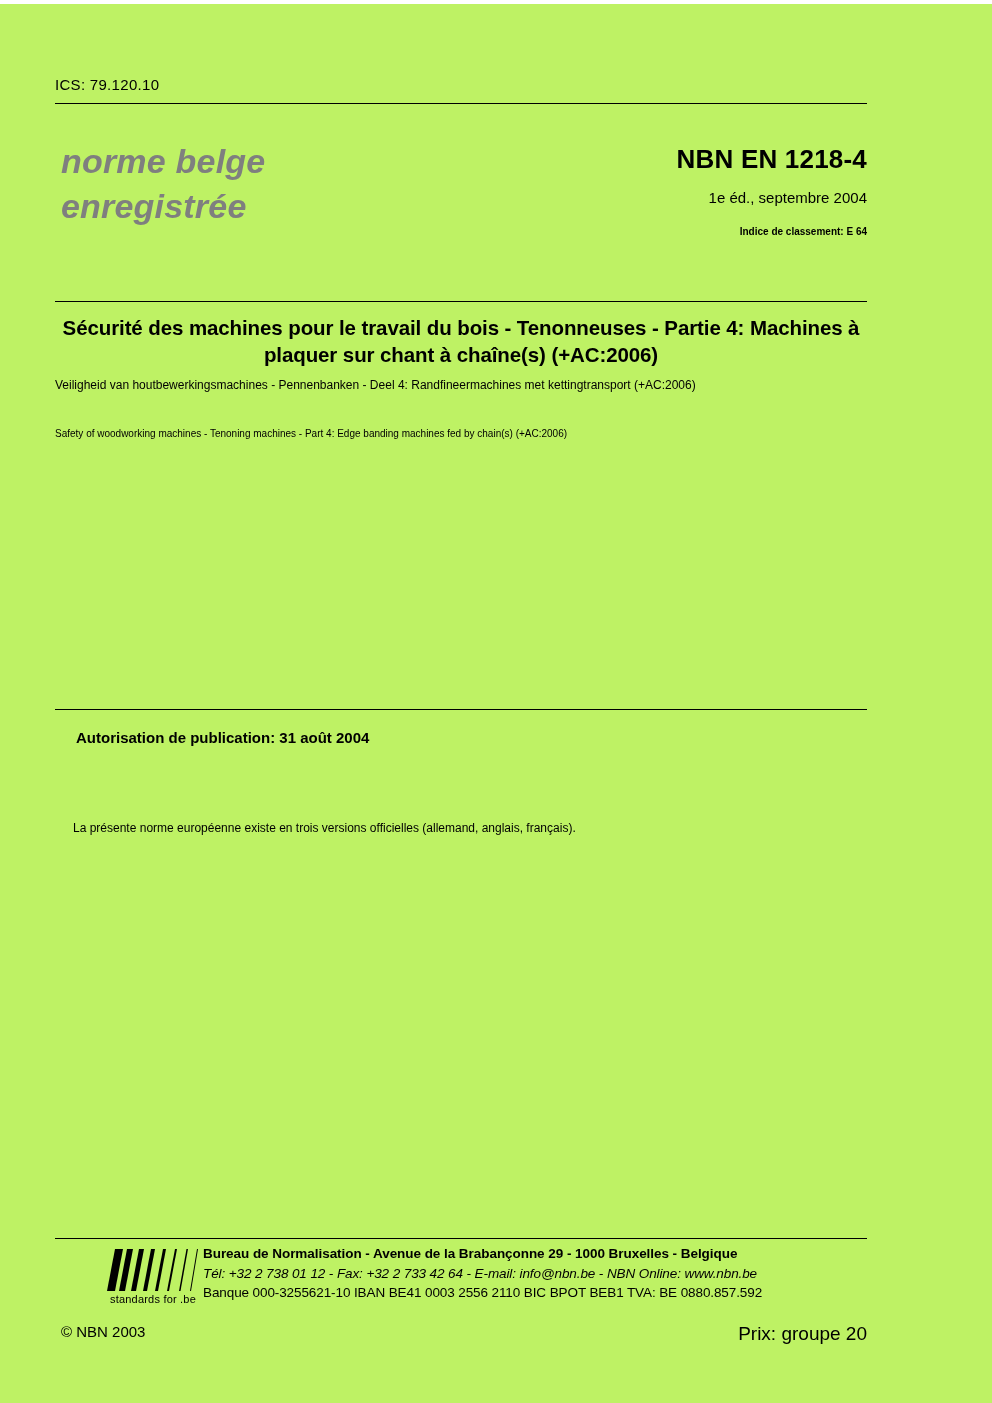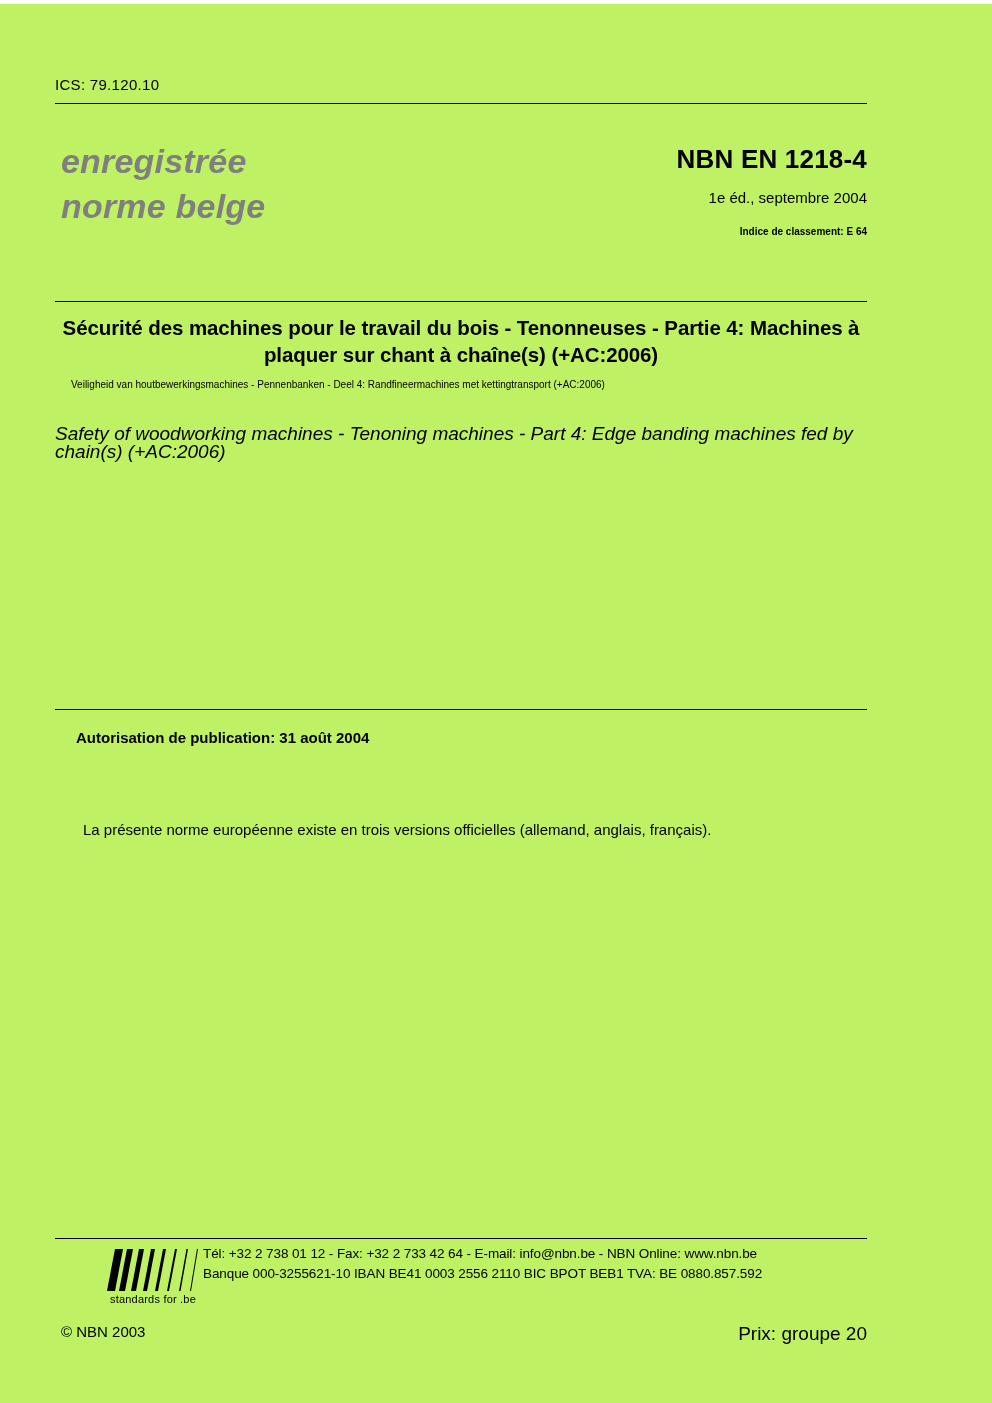--- a/index.html
+++ b/index.html
@@ -90,54 +90,53 @@
     width: 812px;
     font-size: 20.5px;
     font-weight: bold;
     line-height: 27px;
     letter-spacing: -0.1px;
     text-align: center;
   }
   .title-nl {
     position: absolute;
     top: 372px;
-    left: 16px;
+    left: 0;
+    width: 812px;
+    font-size: 12px;
+    line-height: 18px;
+  }
+  .title-en {
+    position: absolute;
+    top: 421px;
+    left: 0;
     width: 812px;
     font-size: 10px;
     line-height: 18px;
   }
-  .title-en {
-    position: absolute;
-    top: 421px;
-    left: 0;
-    width: 812px;
-    font-size: 19px;
-    line-height: 18px;
-    font-style: italic;
-  }
 
   
   .auth-title {
     position: absolute;
     top: 725px;
     left: 21px;
     font-size: 15px;
     font-weight: bold;
   }
   .auth-p1 {
     position: absolute;
     top: 777px;
     left: 21px;
     font-size: 15px;
   }
   .auth-p2 {
     position: absolute;
     top: 817px;
-    left: 28px;
-    font-size: 15px;
+    left: 18px;
+    font-size: 12px;
     text-align: right;
   }
 
   
   .logo {
     position: absolute;
     top: 1245px;
     left: 38px;
     width: 120px;
     text-align: center;
@@ -155,21 +154,21 @@
   }
   .footer-text {
     position: absolute;
     top: 1240px;
     left: 148px;
     width: 665px;
     font-size: 13.5px;
     line-height: 19.5px;
   }
   .footer-line1 { font-weight: bold; letter-spacing: -0.05px; }
-  .footer-line2 { letter-spacing: -0.1px; }
+  .footer-line2 { letter-spacing: -0.1px; font-style: italic; }
   .footer-line3 { letter-spacing: -0.1px; }
 
   .copyright {
     position: absolute;
     top: 1319px;
     left: 6px;
     font-size: 15px;
   }
   .price {
     position: absolute;
@@ -181,22 +180,22 @@
 </head>
 <body>
 
 <div class="page">
   <div class="content">
 
     <div class="ics">ICS: 79.120.10</div>
     <div class="rule rule-top"></div>
 
     <div class="masthead">
+      <div>norme belge</div>
       <div>enregistrée</div>
-      <div>norme belge</div>
     </div>
 
     <div class="ref-block">
       <div class="ref-number">NBN EN 1218-4</div>
       <div class="ref-edition">1e éd., septembre 2004</div>
       <div class="ref-index">Indice de classement: E 64</div>
     </div>
 
     <div class="rule rule-title"></div>
 
@@ -223,20 +222,21 @@
             <polygon points="64,42 66,42 74,0 72,0"></polygon>
             <polygon points="76,42 77.5,42 85,0 83.5,0"></polygon>
             <polygon points="87,42 88,42 95,0 94,0"></polygon>
           </g>
         </svg>
       </span>
       <span class="logo-caption">standards for .be</span>
     </div>
 
     <div class="footer-text">
+      <div class="footer-line1">Bureau de Normalisation  -  Avenue de la Brabançonne 29  -  1000 Bruxelles  -  Belgique</div>
       <div class="footer-line2">Tél: +32 2 738 01 12   -   Fax: +32 2 733 42 64   -   E-mail: info@nbn.be   -   NBN Online: www.nbn.be</div>
       <div class="footer-line3">Banque 000-3255621-10     IBAN  BE41 0003 2556 2110      BIC  BPOT BEB1     TVA: BE 0880.857.592</div>
     </div>
 
     <div class="copyright">© NBN 2003</div>
     <div class="price">Prix: groupe 20</div>
 
   </div>
 </div>
 

